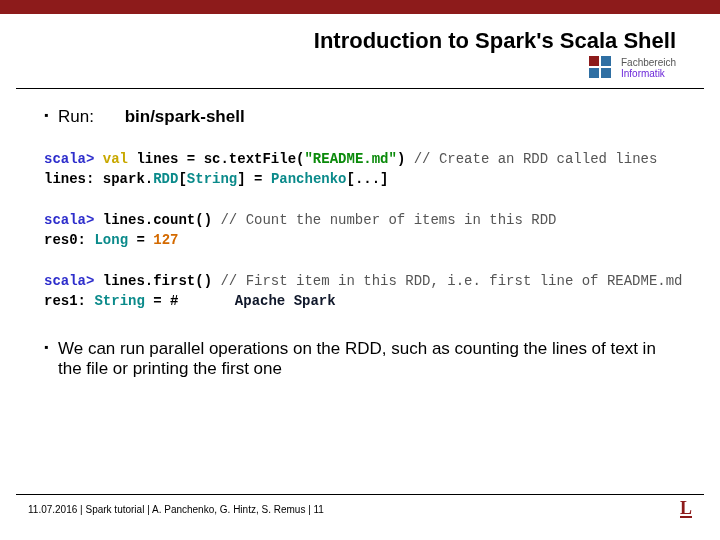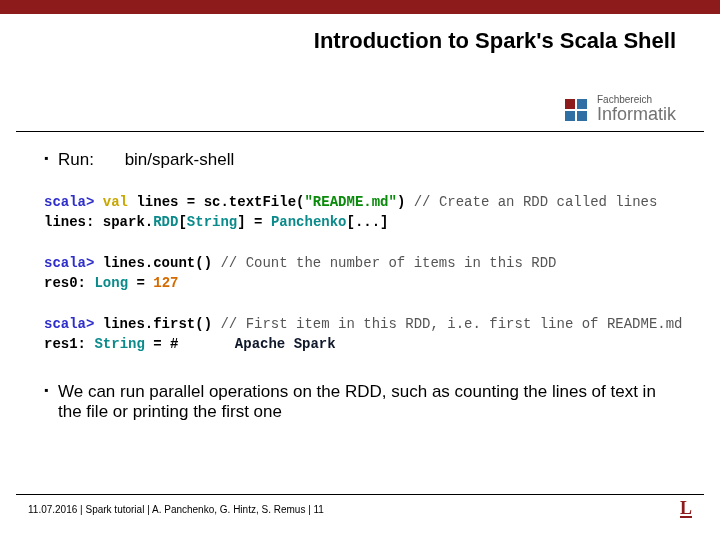--- a/index.html
+++ b/index.html
@@ -25,56 +25,55 @@
     margin: 0 16px;
     flex-direction: column;
   }
   .title {
     font-size: 22px;
     font-weight: bold;
     color: #000;
   }
   .logo {
     display: flex;
-    align-items: flex-end;
+    align-items: center;
     gap: 6px;
-    margin-top: 40px;
   }
   .logo-squares {
     position: relative;
     width: 28px;
     height: 28px;
   }
   .sq { position: absolute; width: 10px; height: 10px; }
   .sq1 { top: 2px; left: 2px; background: #8d1b1b; }
   .sq2 { top: 2px; left: 14px; background: #2f6fa3; }
   .sq3 { top: 14px; left: 2px; background: #2f6fa3; }
   .sq4 { top: 14px; left: 14px; background: #2f6fa3; }
   .logo-text { font-size: 10px; color: #555; line-height: 1.1; }
-  .logo-text .sub { font-size: 18px; color: #737373; }
+  .logo-text .sub { font-size: 10px; color: #6d28d9; }
   .content {
     padding: 18px 44px 0 44px;
   }
   .bullets { list-style: none; }
   .bullets li {
     font-size: 17px;
     margin-bottom: 4px;
     position: relative;
     padding-left: 14px;
     color: #000;
   }
   .bullets li::before {
     content: "▪";
     position: absolute;
     left: 0;
     top: 1px;
     font-size: 12px;
     color: #000;
   }
-  .bullets li b { font-weight: normal; padding-left: 26px; }
+  .bullets li b { font-weight: bold; padding-left: 26px; }
   .code-block {
     margin: 22px 0 28px 0;
     font-family: "Courier New", monospace;
     font-size: 14px;
     line-height: 1.45;
     font-weight: bold;
   }
   .code-block .row { white-space: pre; }
   .c-prompt { color: #2e2ecc; }
   .c-gray   { color: #555; font-weight: normal; }

